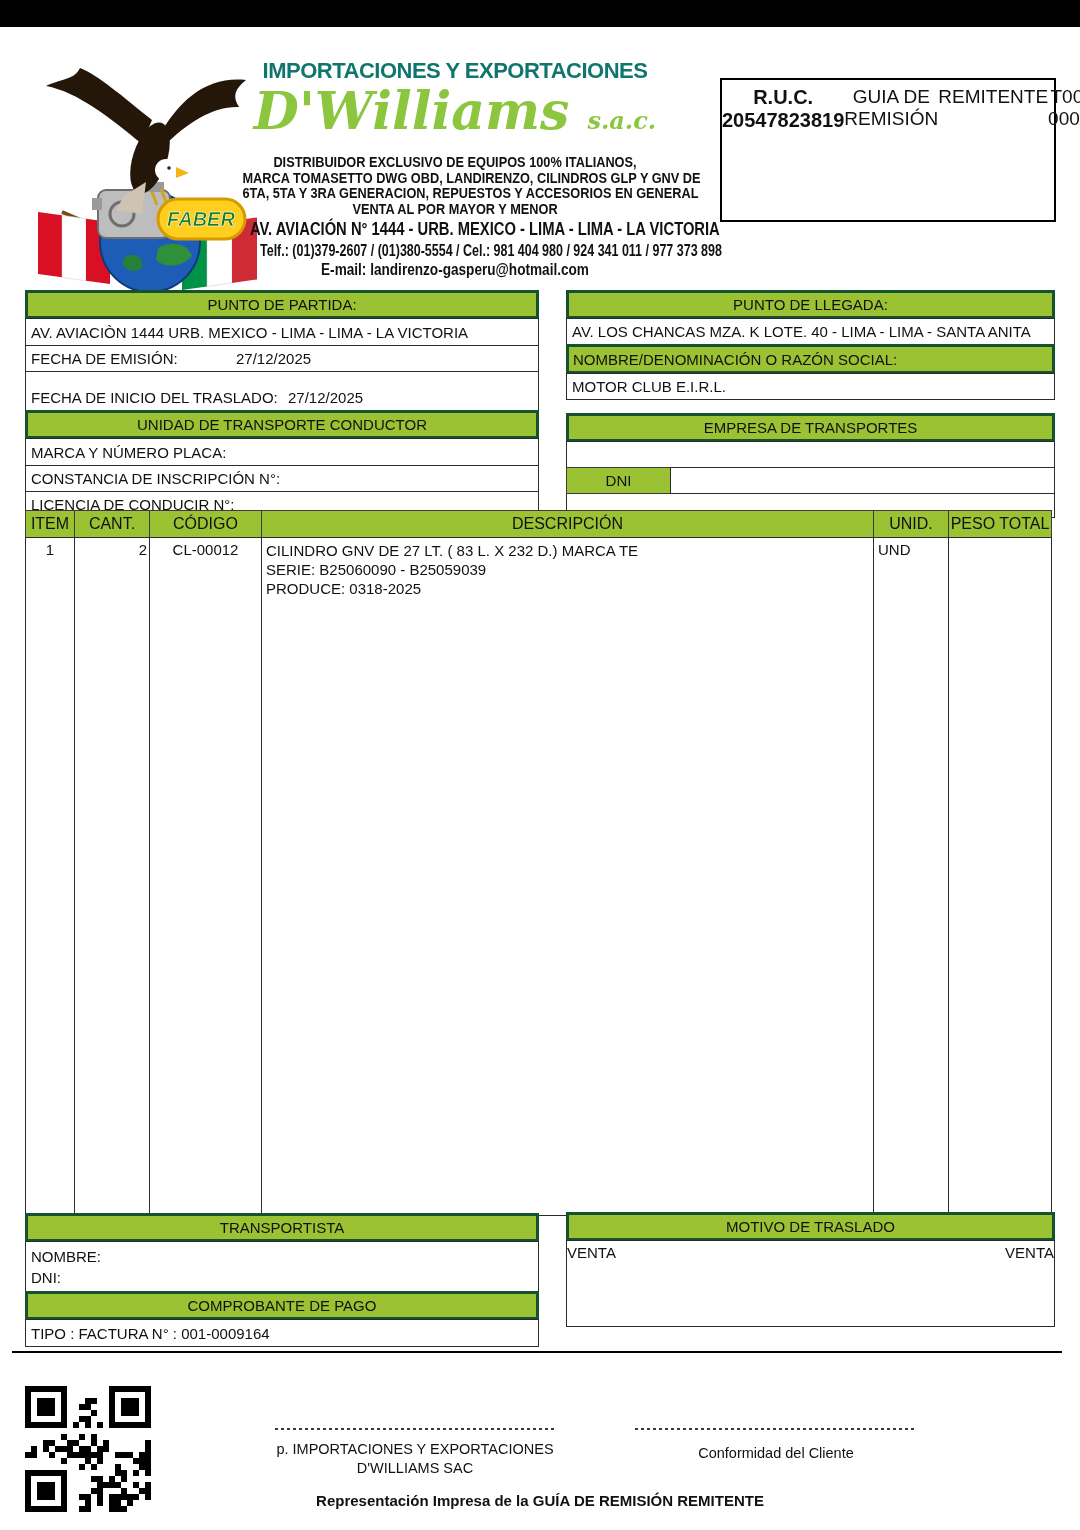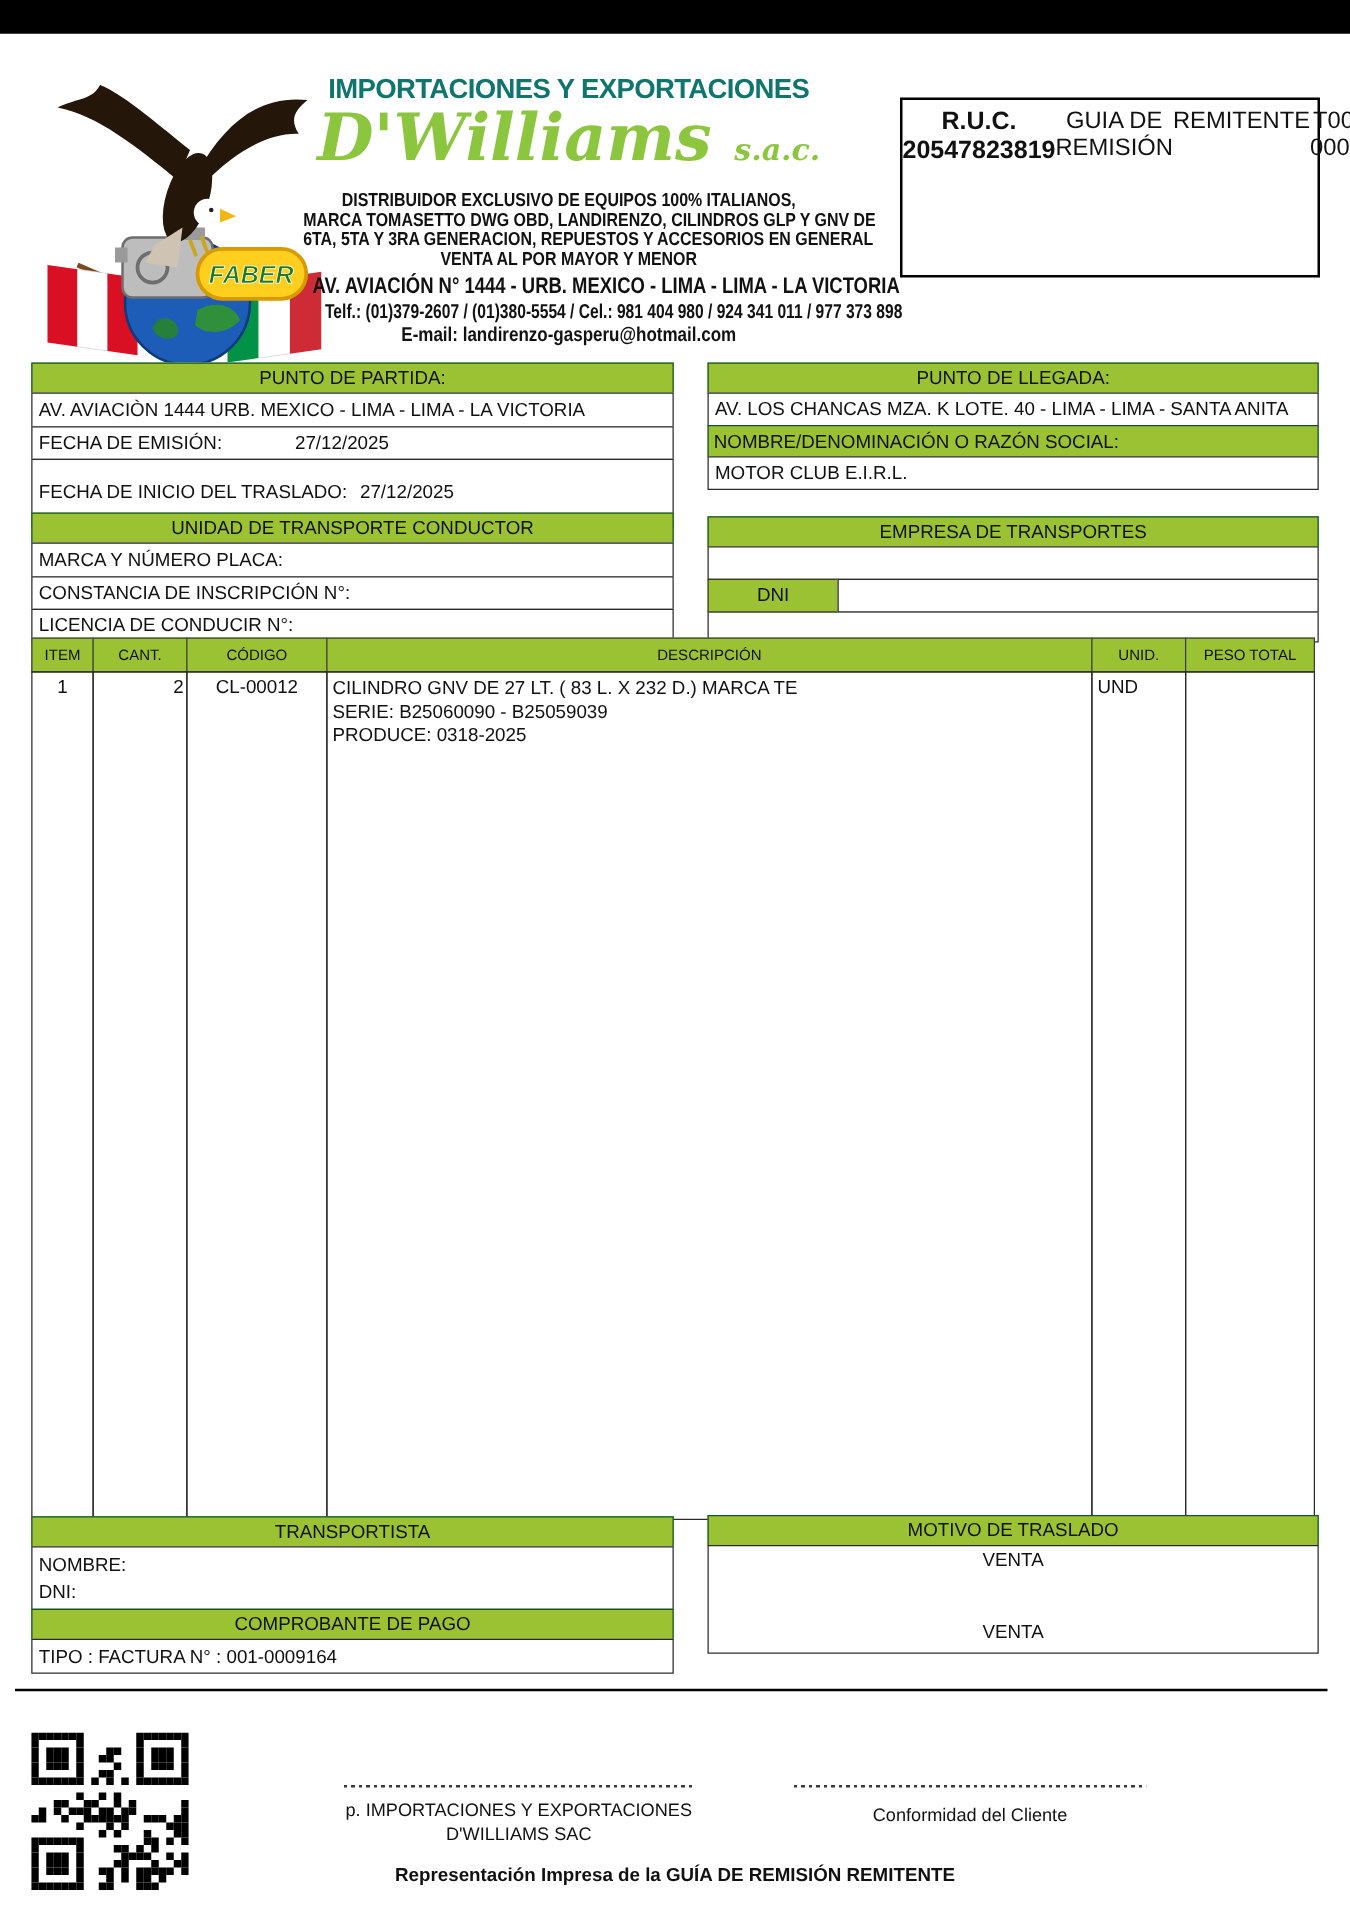--- a/index.html
+++ b/index.html
@@ -32,21 +32,21 @@
   .docbox{
     left:720px;top:78px;width:336px;height:144px;border:2px solid #000;
     display:flex;flex-direction:row;justify-content:space-around;
     text-align:center;padding:6px 0;
   }
   .docbox .b{font-weight:bold;font-size:20px;}
   .docbox .r{font-size:19px;}
 
   
   .ghead{
-    background:var(--green);border:1px solid #14532d;height:23px;
+    background:var(--green);border:3px solid #14532d;height:23px;
     font-size:15px;display:flex;align-items:center;justify-content:center;
   }
   .ghead.left{justify-content:flex-start;padding-left:4px;}
   .rowc{
     background:#fff;border:1px solid var(--line);font-size:15px;
     display:flex;align-items:center;padding:0 5px;margin-top:-1px;
   }
   .split{display:flex;margin-top:-1px;}
   .split .gcell{
     background:var(--green);border:1px solid #3c3c3c;width:103px;flex:0 0 103px;
@@ -56,21 +56,21 @@
   .split .wcell{
     background:#fff;border:1px solid var(--line);flex:1;margin-left:-1px;
     font-size:15px;display:flex;align-items:center;padding-left:8px;
   }
 
   
   .itable{left:25px;top:510px;width:1027px;}
   .thead,.tbody{display:grid;grid-template-columns:50px 75px 112px 612px 75px 103px;}
   .th{
     background:var(--green);border:1px solid #3c3c3c;margin-left:-1px;height:26px;
-    display:flex;align-items:center;justify-content:center;font-size:12px;
+    display:flex;align-items:center;justify-content:center;font-size:16px;
   }
   .th:first-child{margin-left:0;}
   .td{
     border:1px solid var(--line);margin-left:-1px;margin-top:-1px;height:671px;
     font-size:15px;padding:3px 4px;overflow:hidden;
   }
   .td:first-child{margin-left:0;}
   .td.center{text-align:center;}
   .td.right{text-align:right;padding-right:2px;}
   .desc-line{line-height:19px;}
@@ -226,21 +226,21 @@
   <div class="rowc" style="height:49px;flex-direction:column;align-items:flex-start;justify-content:center;gap:4px;">
     <div>NOMBRE:</div>
     <div>DNI:</div>
   </div>
   <div class="ghead" style="margin-top:-1px;">COMPROBANTE DE PAGO</div>
   <div class="rowc" style="height:26px;">TIPO : FACTURA  N° : 001-0009164</div>
 </div>
 
 <div class="abs" style="left:566px;top:1212px;width:489px;">
   <div class="ghead">MOTIVO DE TRASLADO</div>
-  <div class="rowc" style="height:74px;flex-direction:column;align-items:center;justify-content:space-between;padding:3px 0 8px 0;">
+  <div class="rowc" style="height:74px;flex-direction:row;align-items:flex-start;justify-content:space-between;padding:3px 0 8px 0;">
     <div>VENTA</div>
     <div>VENTA</div>
   </div>
 </div>
 
 <div class="abs hrline"></div>
 
 <div class="abs" style="left:25px;top:1386px;width:126px;height:126px;">
   <svg id="qr" width="126" height="126" viewBox="0 0 126 126">
       <rect x="0" y="0" width="6" height="6" fill="#000"></rect>

